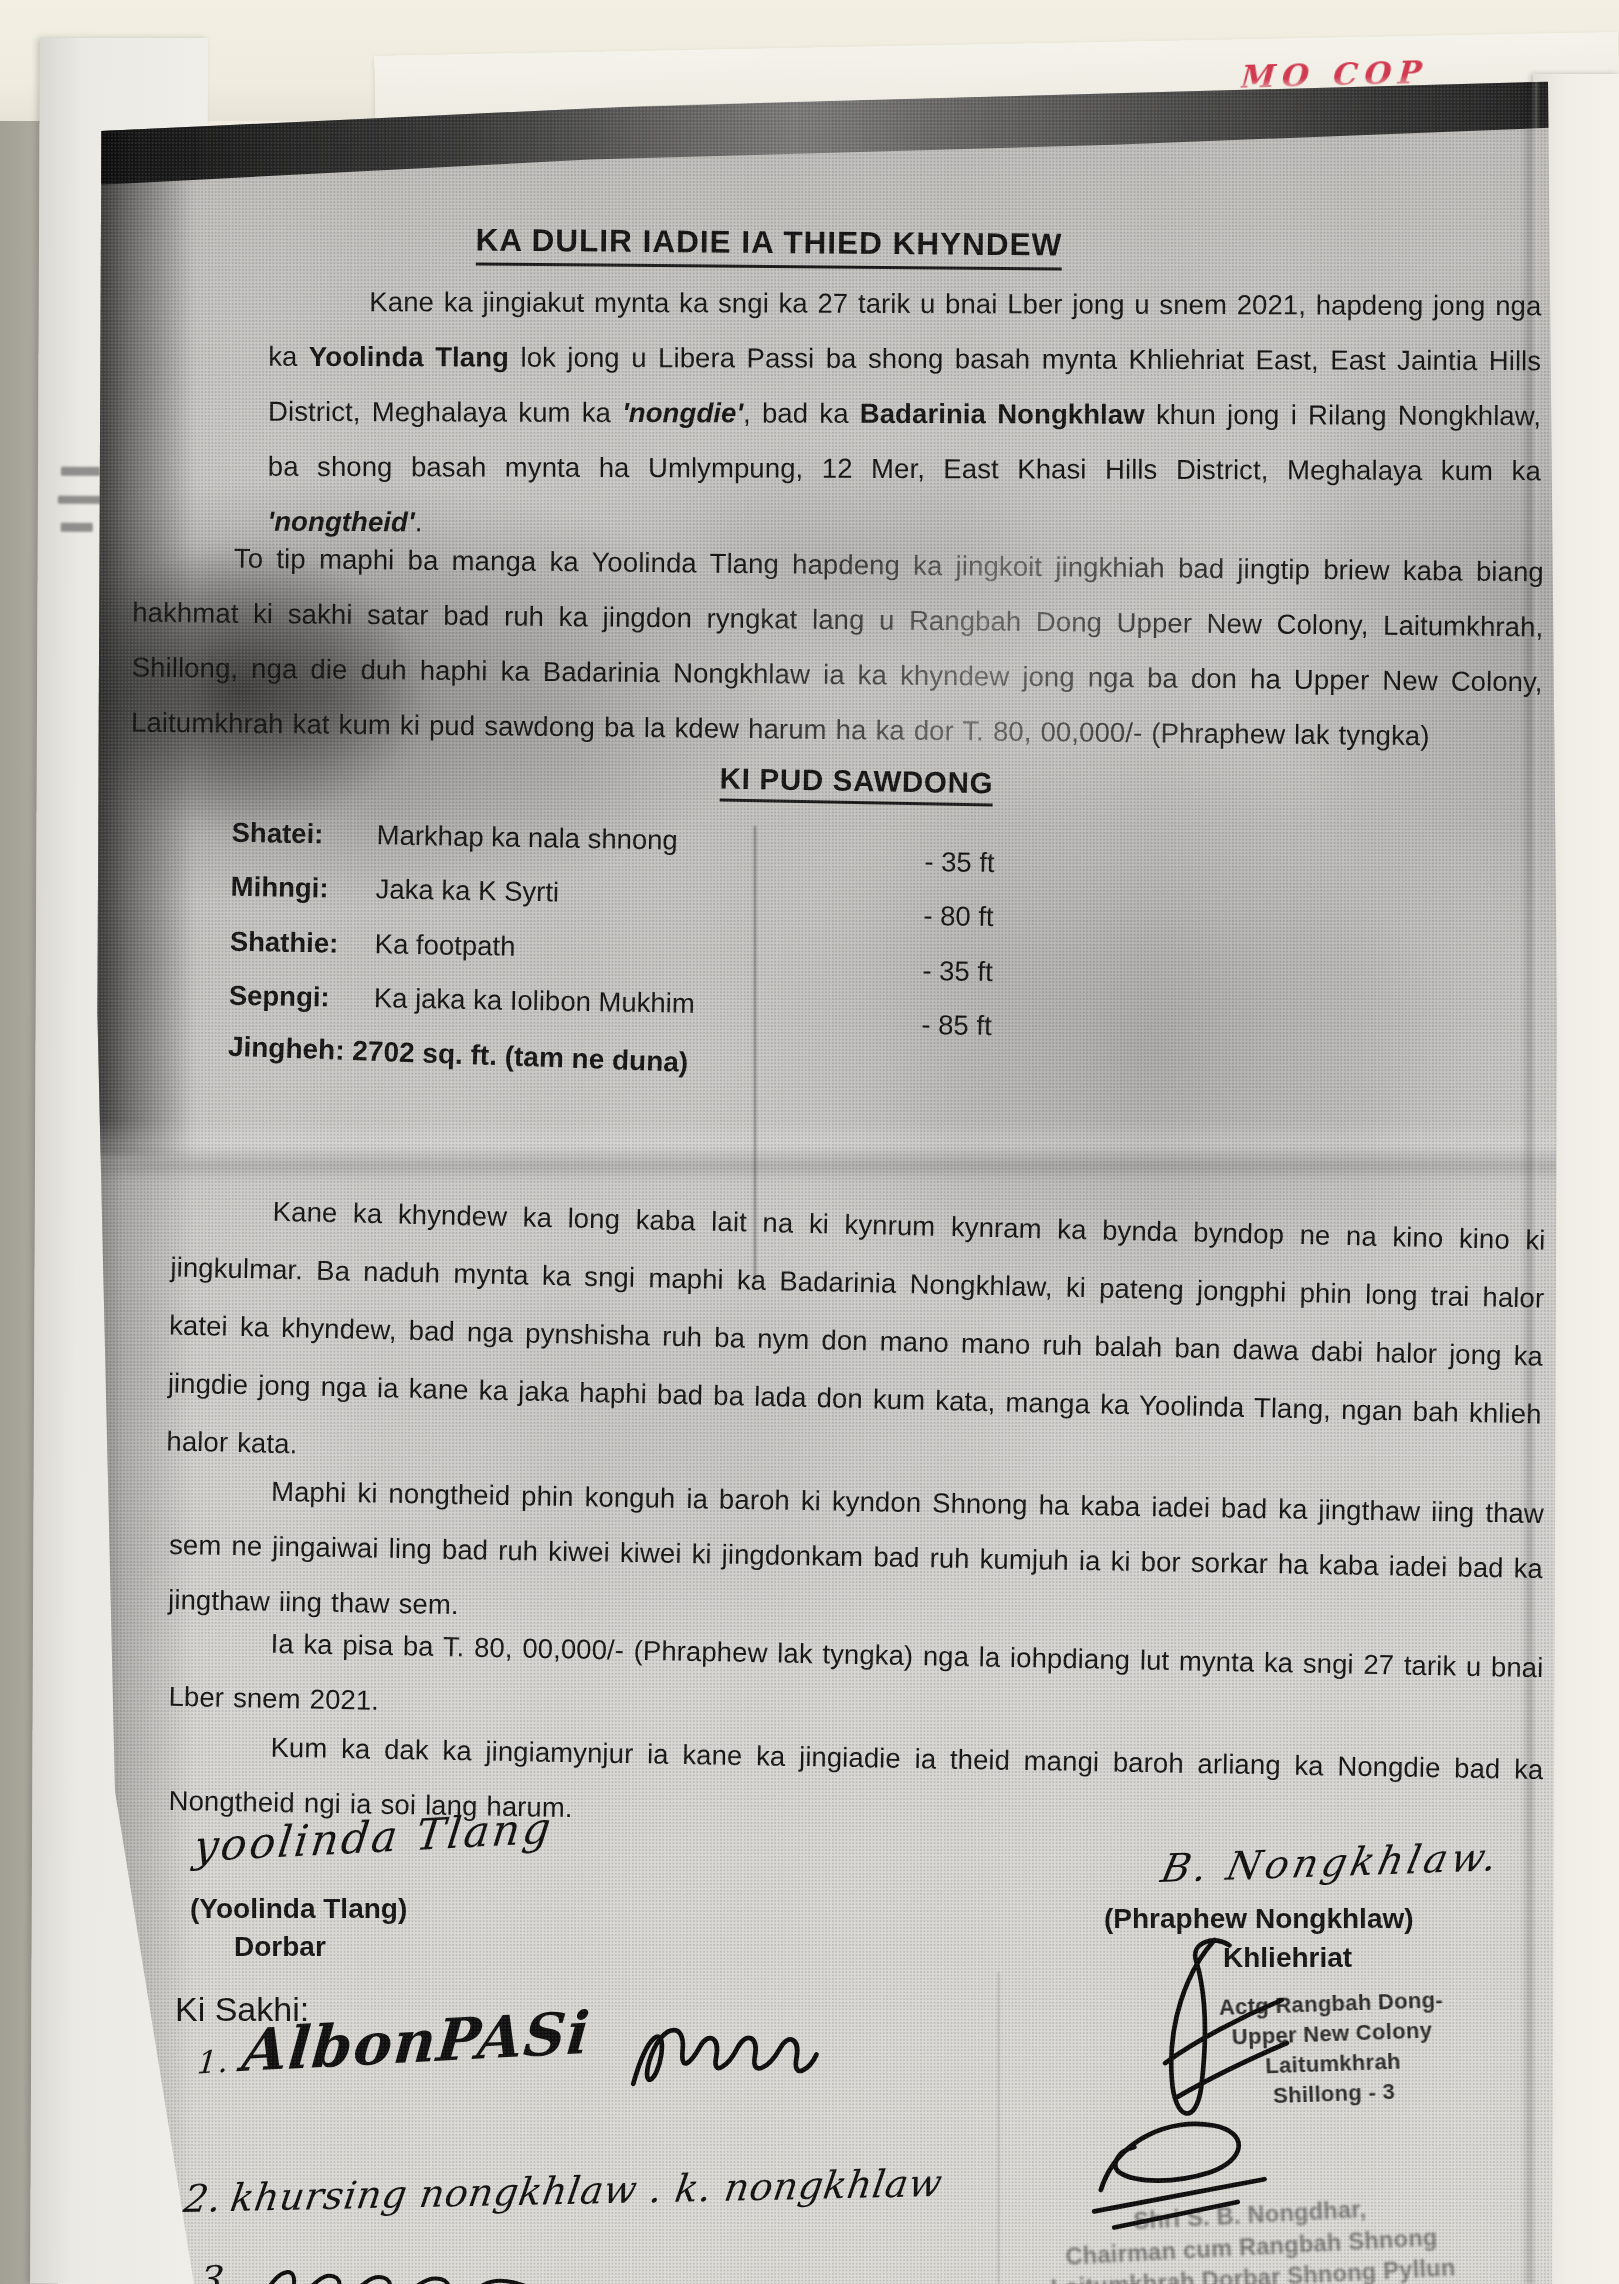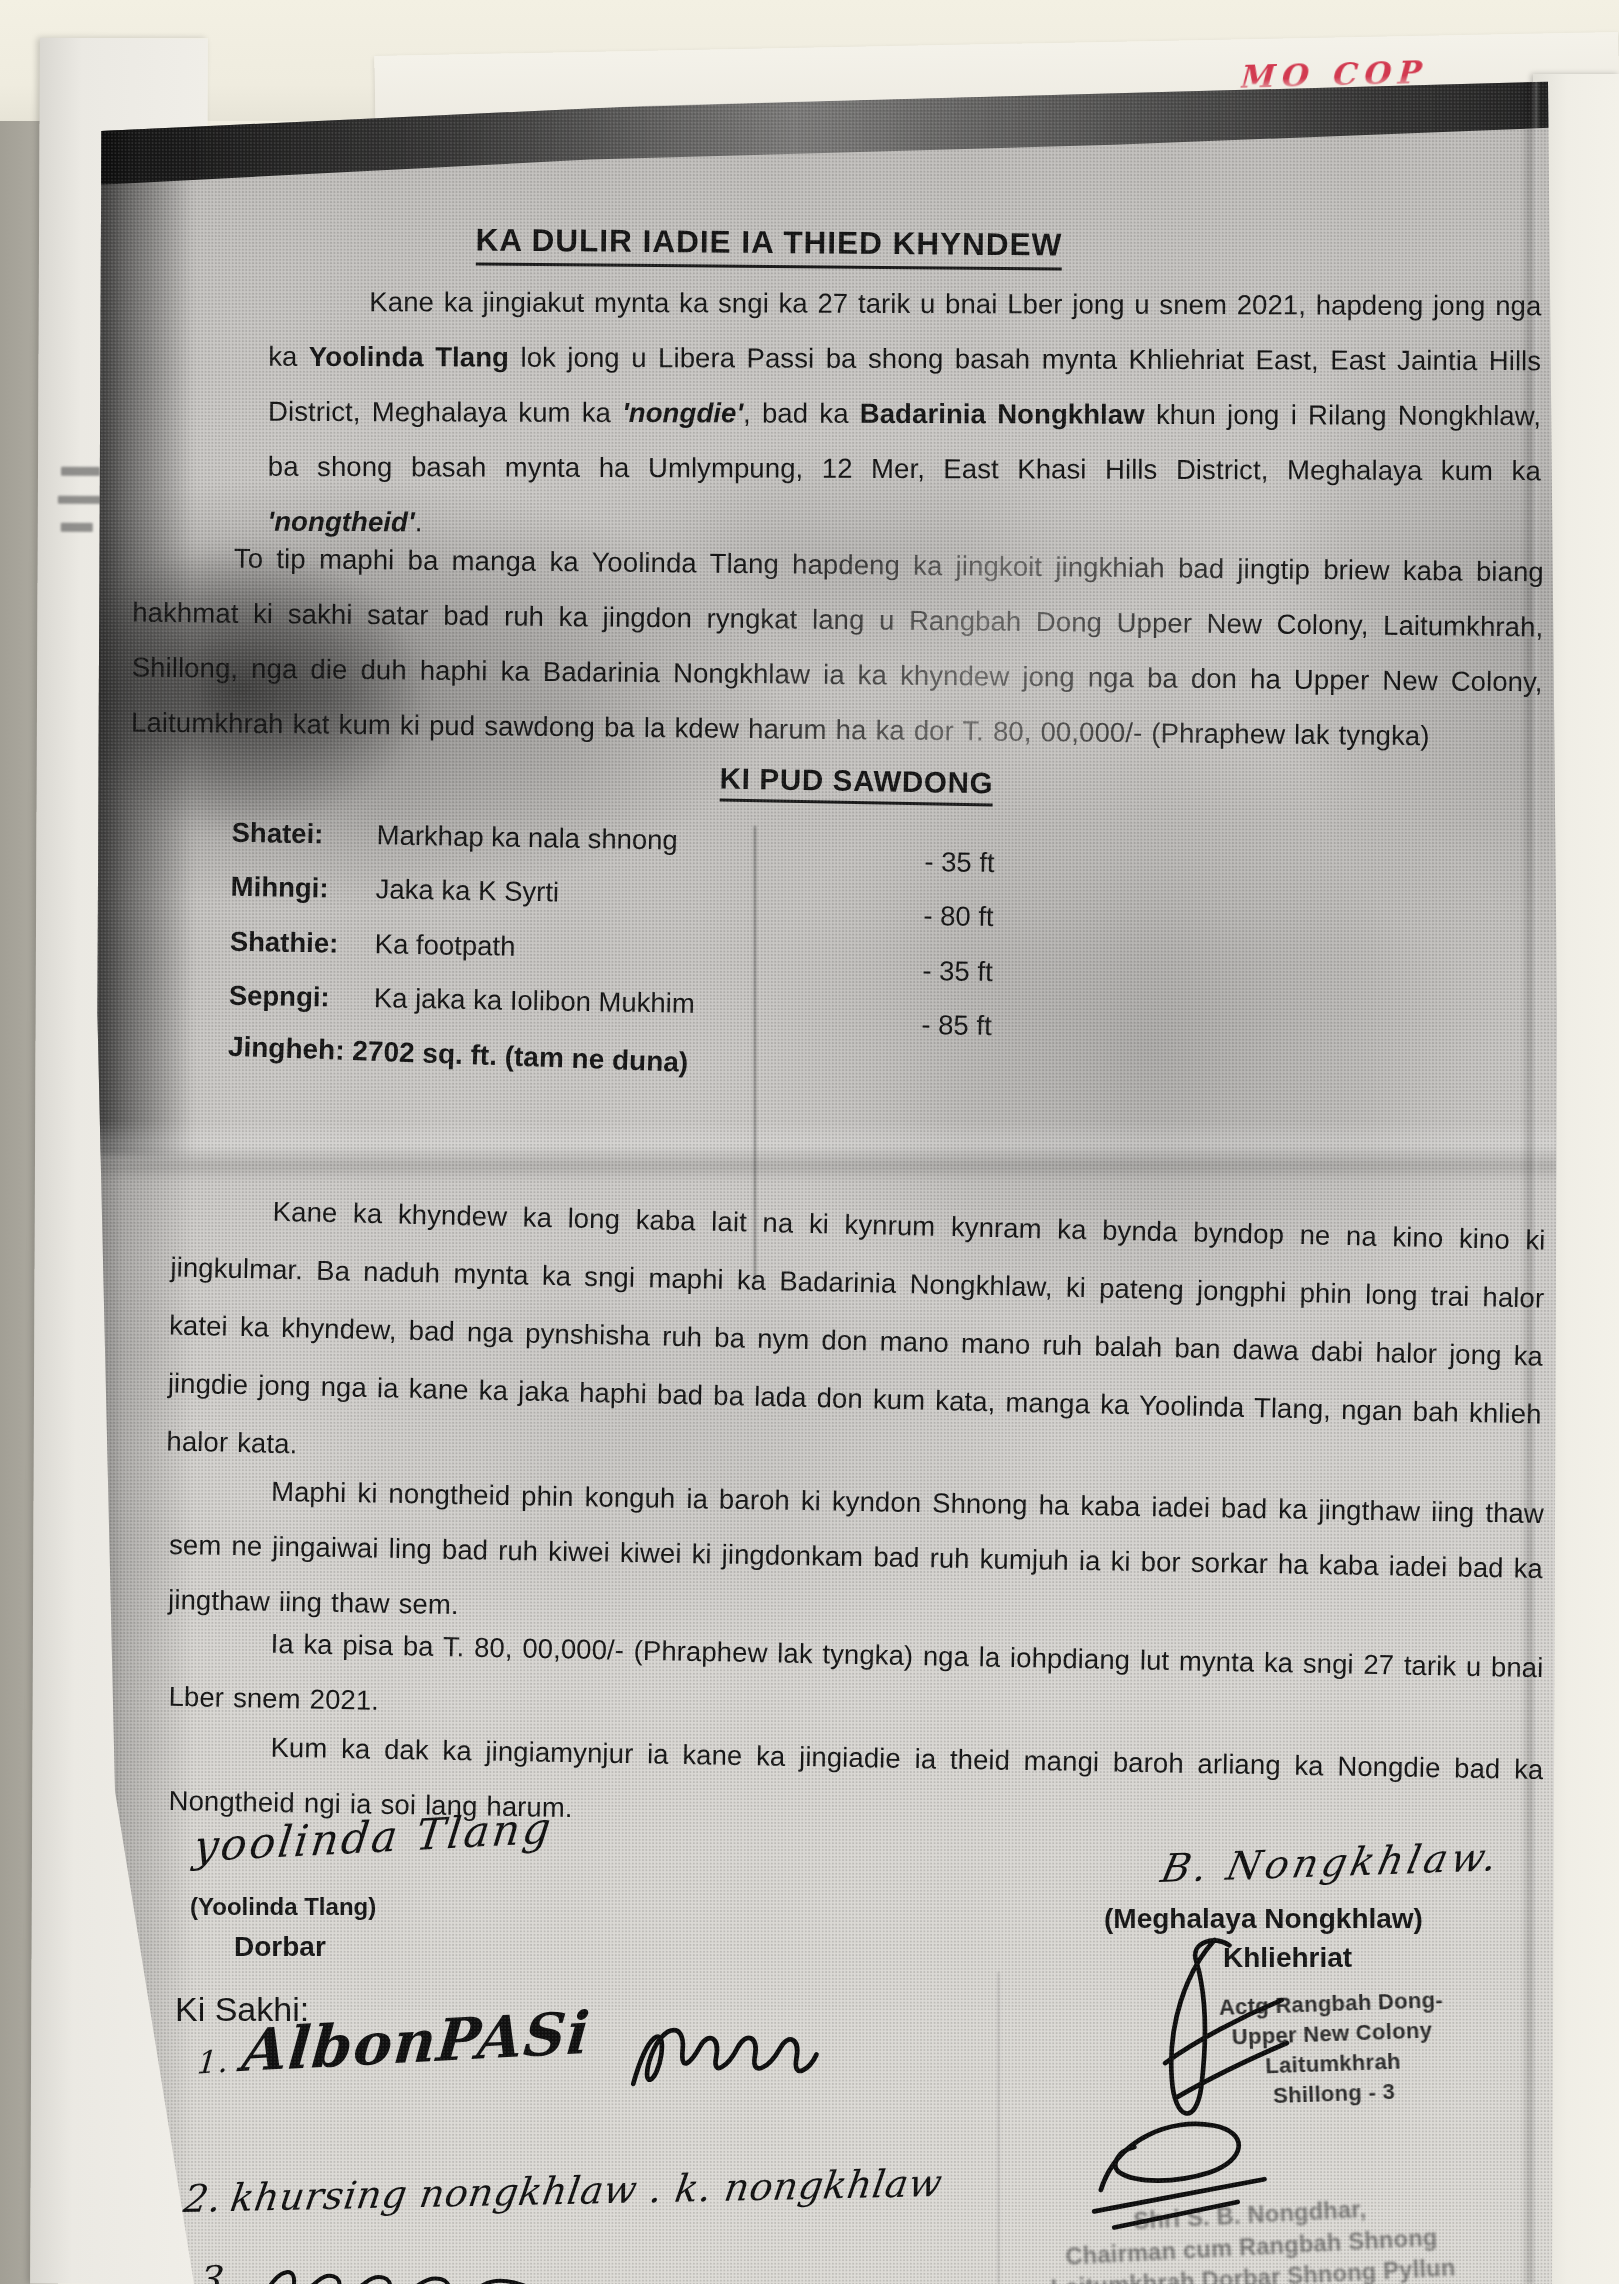--- a/index.html
+++ b/index.html
@@ -123,21 +123,21 @@
   .btable{position:absolute;left:0;top:0;width:1465px;transform:rotate(1deg);}
   .brow{position:absolute;font-size:27.5px;}
   .brow .side{position:absolute;left:153px;width:141px;font-weight:600;}
   .brow .desc{position:absolute;left:298px;width:550px;}
   .brow .len{position:absolute;left:846px;width:147px;top:17.4px;}
   .r0{top:752px;} .r1{top:806px;} .r2{top:861px;} .r3{top:915px;}
   .btotal{position:absolute;left:153px;top:970px;font-size:28px;font-weight:700;transform:rotate(1deg);}
   
   .hand{font-family:"DejaVu Serif",serif;font-style:italic;color:#101010;}
   .sig-seller-script{position:absolute;left:102px;top:1737px;font-size:43px;letter-spacing:2.7px;transform:rotate(-3deg) skewX(-10deg);}
-  .sig-seller-name{position:absolute;left:98px;top:1818px;font-size:24px;font-weight:700;}
+  .sig-seller-name{position:absolute;left:98px;top:1818px;font-size:28px;font-weight:700;}
   .sig-seller-role{position:absolute;left:142px;top:1856px;font-size:28px;font-weight:700;}
   .sig-buyer-script{position:absolute;left:1070px;top:1765px;font-size:39px;letter-spacing:4px;transform:rotate(-2deg) skewX(-14deg);}
   .sig-buyer-name{position:absolute;left:1012px;top:1828px;font-size:28px;font-weight:700;}
   .sig-buyer-role{position:absolute;left:1131px;top:1867px;font-size:28px;font-weight:700;}
   .ki-sakhi{position:absolute;left:83px;top:1915px;font-size:34px;}
   .witness1{position:absolute;left:106px;top:1934px;font-size:58px;letter-spacing:1.3px;transform:rotate(-3deg) skewX(-8deg);font-weight:700;}
   .witness1 .no{font-size:31px;font-weight:400;margin-right:12px;}
   .witness2{position:absolute;left:92px;top:2094px;font-size:38px;letter-spacing:0.7px;transform:rotate(-1.2deg) skewX(-10deg);}
   .witness2 .no{margin-right:9.4px;}
   .witness3{position:absolute;left:107px;top:2183px;font-size:38px;transform:rotate(-1deg) skewX(-10deg);}
@@ -216,21 +216,21 @@
     <p class="para p2"><span>Kane ka khyndew ka long kaba lait na ki kynrum kynram ka bynda byndop ne na kino kino ki jingkulmar. Ba naduh mynta ka sngi maphi ka Badarinia Nongkhlaw, ki pateng jongphi phin long trai halor katei ka khyndew, bad nga pynshisha ruh ba nym don mano mano ruh balah ban dawa dabi halor jong ka jingdie jong nga ia kane ka jaka haphi bad ba lada don kum kata, manga ka Yoolinda Tlang, ngan bah khlieh halor kata.</span></p>
     <p class="para p3"><span>Maphi ki nongtheid phin konguh ia baroh ki kyndon Shnong ha kaba iadei bad ka jingthaw iing thaw sem ne jingaiwai ling bad ruh kiwei kiwei ki jingdonkam bad ruh kumjuh ia ki bor sorkar ha kaba iadei bad ka jingthaw iing thaw sem.</span></p>
     <p class="para p4"><span>Ia ka pisa ba T. 80, 00,000/- (Phraphew lak tyngka) nga la iohpdiang lut mynta ka sngi 27 tarik u bnai Lber snem 2021.</span></p>
     <p class="para p5"><span>Kum ka dak ka jingiamynjur ia kane ka jingiadie ia theid mangi baroh arliang ka Nongdie bad ka Nongtheid ngi ia soi lang harum.</span></p>
 
     <div class="hand sig-seller-script">yoolinda Tlang</div>
     <div class="sig-seller-name">(Yoolinda Tlang)</div>
     <div class="sig-seller-role">Dorbar</div>
 
     <div class="hand sig-buyer-script">B. Nongkhlaw.</div>
-    <div class="sig-buyer-name">(Meghalaya Nongkhlaw)</div>
+    <div class="sig-buyer-name">(Phraphew Nongkhlaw)</div>
     <div class="sig-buyer-role">Khliehriat</div>
 
     <div class="ki-sakhi">Ki Sakhi:</div>
     <div class="hand witness1">
       <span class="no">1.</span><span>AlbonPASi</span>
     </div>
     <div class="hand witness2">
       <span class="no">2.</span><span>khursing nongkhlaw . k. nongkhlaw</span>
     </div>
     <div class="hand witness3">

